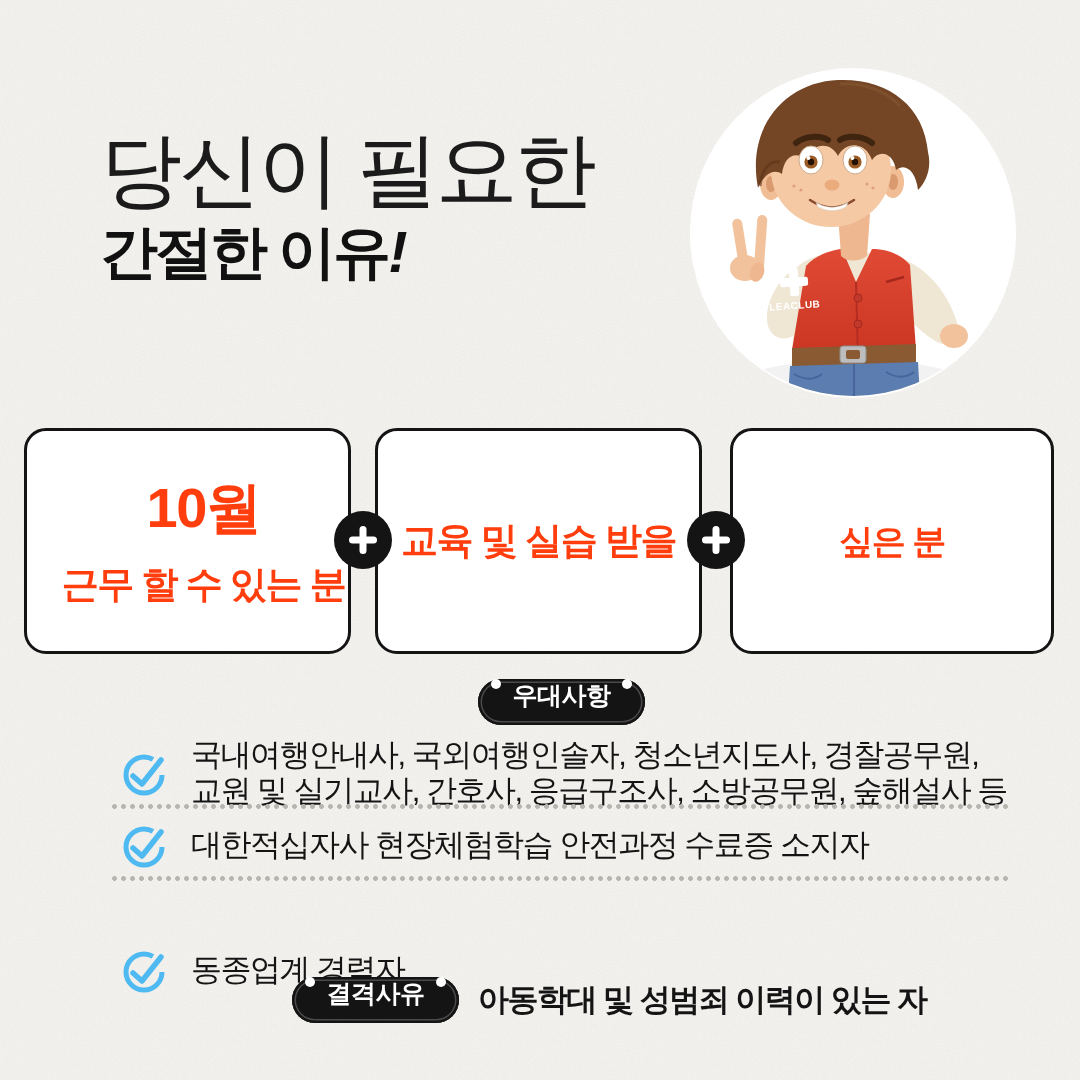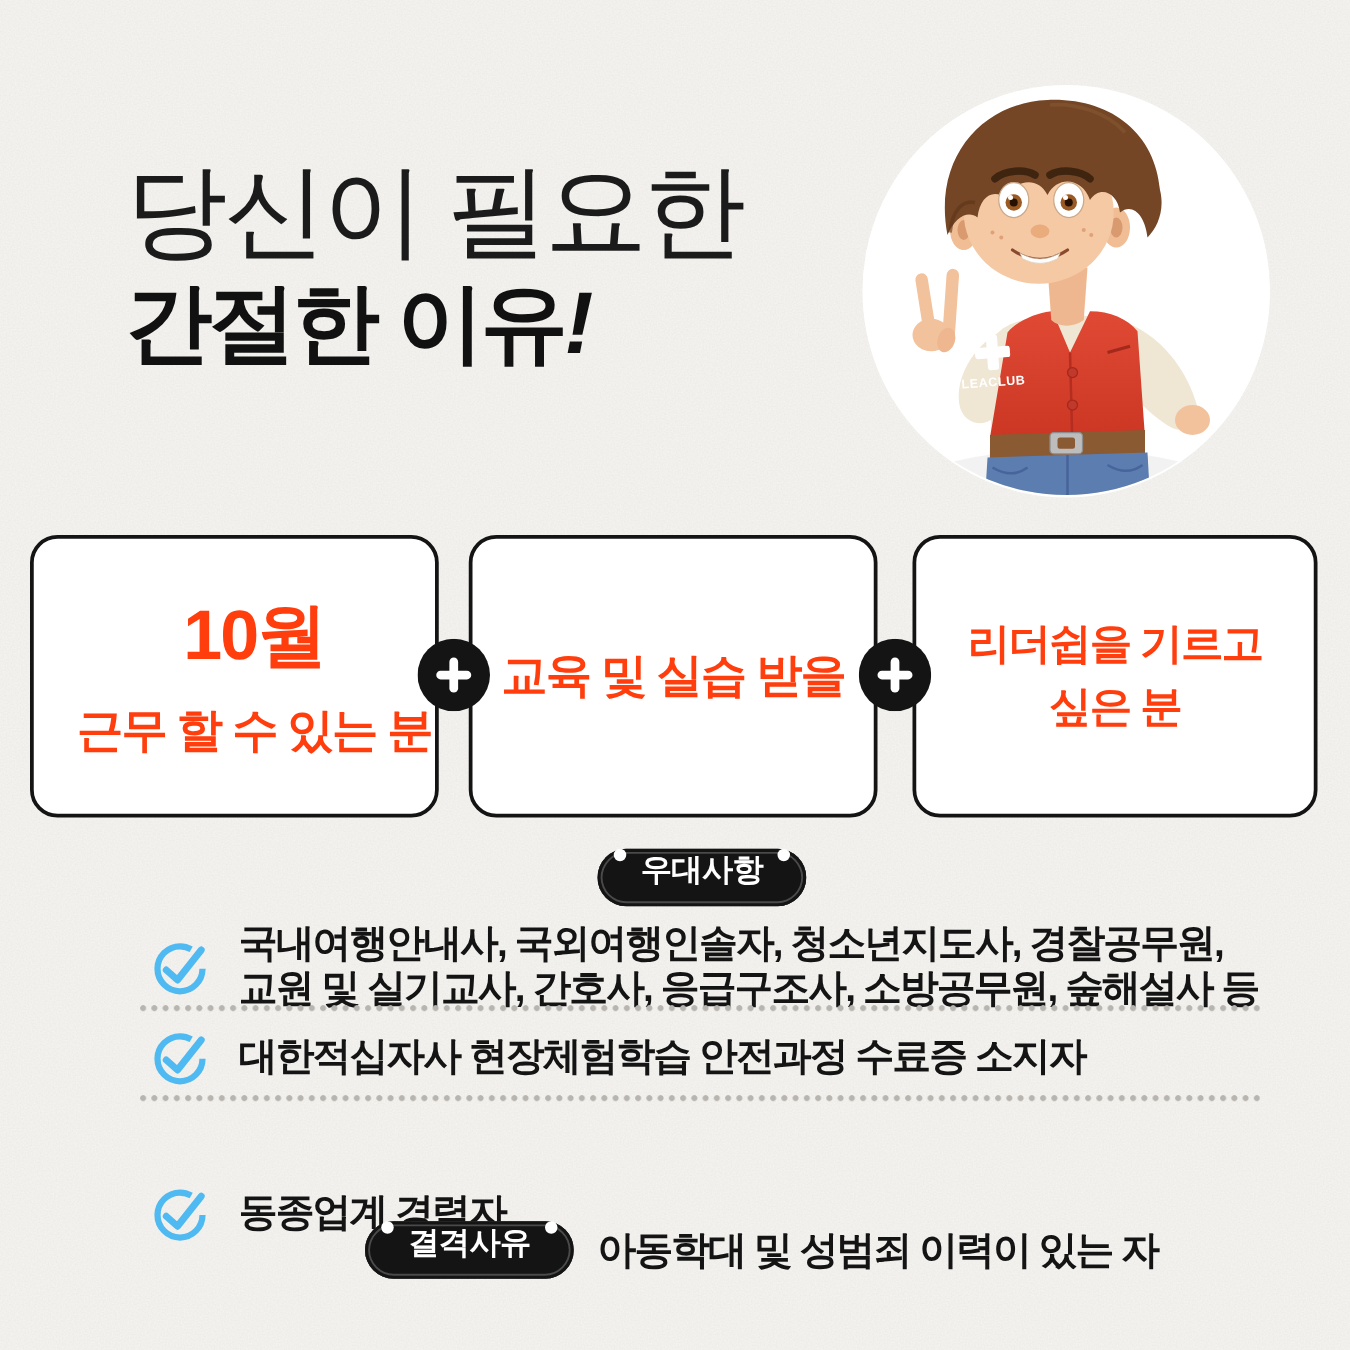--- a/index.html
+++ b/index.html
@@ -10,21 +10,21 @@
     font-family:"Liberation Sans", sans-serif;
     color:#161616;
     overflow:hidden;
   }
   .texture { position:absolute; left:0; top:0; z-index:0; pointer-events:none; }
   .layer { position:absolute; z-index:1; }
 
   
   #title { left:100px; top:124px; letter-spacing:-3px; }
   .title-line1 { font-size:82px; font-weight:500; color:#1b1b1b; line-height:1.12; }
-  .title-line2 { font-size:70px; font-weight:900; color:#111; line-height:1.05; margin-top:6px; }
+  .title-line2 { font-size:58px; font-weight:900; color:#111; line-height:1.05; margin-top:6px; }
   .title-exclaim { font-style:italic; }
 
   
   #char-circle {
     left:690px; top:68px; width:326px; height:330px;
     background:#ffffff; border-radius:50%; overflow:hidden;
   }
   #char-circle svg { display:block; }
 
   
@@ -54,21 +54,21 @@
   #disq-badge      { left:292px; top:977px; width:167px; }
   .pill-label { color:#ffffff; font-size:25px; font-weight:700; letter-spacing:-0.5px; }
   .pill-dot { width:10px; height:10px; border-radius:50%; background:#ffffff; }
 
   
   .check-item { left:120px; display:flex; align-items:center; gap:23px; }
   #item1 { top:737px; }
   #item2 { top:821px; }
   #item3 { top:946px;justify-content:space-between; }
   .check-icon { flex:0 0 48px; }
-  .check-text { font-size:31px; font-weight:700; color:#141414; line-height:36px; letter-spacing:-1.5px; }
+  .check-text { font-size:31px; font-weight:400; color:#141414; line-height:36px; letter-spacing:-1.5px; }
 
   .dotted-sep {
     left:112px; width:896px; height:5px;
     background-image:radial-gradient(circle at 2.5px 2.5px, #b8b5b0 2.1px, transparent 2.7px);
     background-size:9px 5px; background-repeat:repeat-x;
   }
   #sep1 { top:804px; }
   #sep2 { top:876px; }
 
   
@@ -188,21 +188,20 @@
 </div>
 
 <div class="layer card" id="card1">
   <div class="card-headline">10월</div>
   <div class="card-line">근무 할 수 있는 분</div>
 </div>
 <div class="layer card" id="card2">
   <div class="card-line">교육 및 실습 받을</div>
 </div>
 <div class="layer card" id="card3">
-  <div class="card-line3">리더쉽을 기르고</div>
   <div class="card-line3">싶은 분</div>
 </div>
 
 <svg class="layer plus-badge" style="left:334px;" viewBox="0 0 58 58">
   <circle cx="29" cy="29" r="29" fill="#141414"></circle>
   <rect x="15" y="25.5" width="28" height="7" rx="3.5" fill="#ffffff"></rect>
   <rect x="25.5" y="15" width="7" height="28" rx="3.5" fill="#ffffff"></rect>
 </svg>
 <svg class="layer plus-badge" style="left:687px;" viewBox="0 0 58 58">
   <circle cx="29" cy="29" r="29" fill="#141414"></circle>

